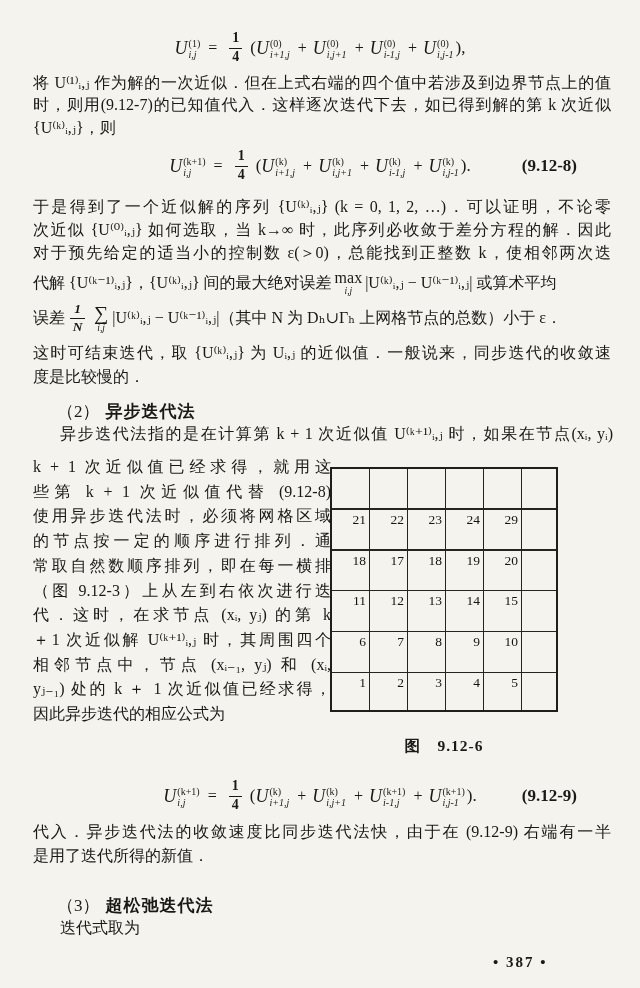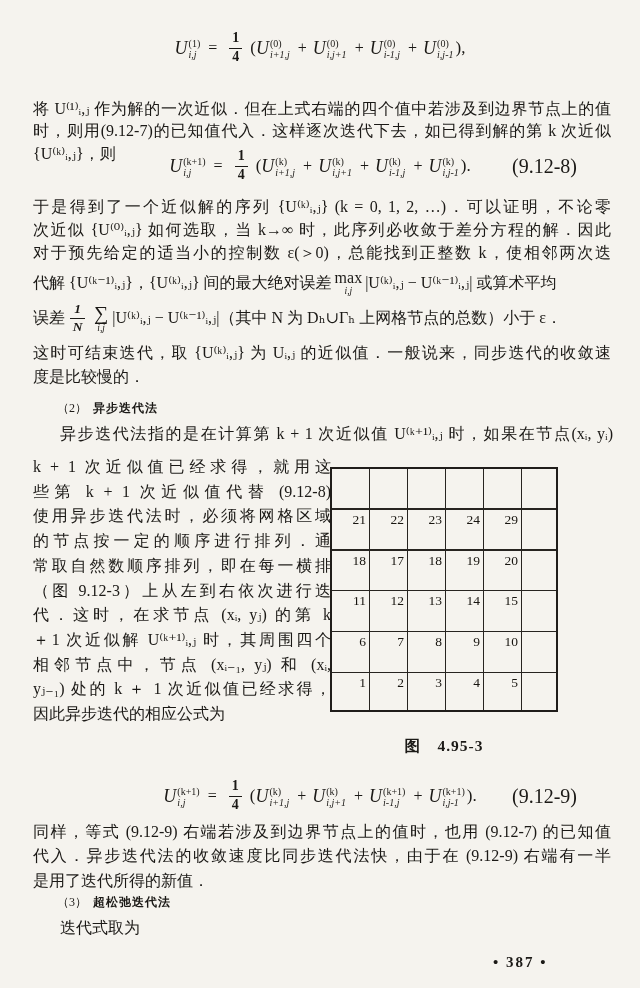--- a/index.html
+++ b/index.html
@@ -17,34 +17,34 @@
   .ss{display:inline-flex;flex-direction:column;align-items:flex-start;justify-content:center;
       font-size:10px;line-height:1.06;margin:0 2px 0 1px;transform:translateY(2px);}
   .ssup{white-space:nowrap;}
   .ssub{white-space:nowrap;font-style:italic;}
   .op{margin:0 6px;}
   .paren{font-size:17px;}
   .frac{display:inline-flex;flex-direction:column;align-items:center;margin:0 8px 0 6px;}
   .fnum,.fden{font-size:14px;font-weight:700;line-height:1.05;}
   .fbar{width:13px;border-top:1.6px solid #1b1916;margin:1.5px 0;}
   .ftag{position:absolute;right:30px;top:50%;transform:translateY(-50%);
-        font-weight:400;font-size:20px;}
+        font-weight:700;font-size:17px;}
   
   .mline{position:absolute;display:flex;align-items:center;white-space:nowrap;font-size:16px;}
   .sigst{display:inline-flex;flex-direction:column;align-items:center;margin:0 4px;}
   .sig{font-size:20px;line-height:1;}
   .sigsub{font-size:9.5px;font-style:italic;line-height:1.1;}
   .maxst{display:inline-flex;flex-direction:column;align-items:center;margin:0 3px;}
   .maxw{font-size:16px;line-height:1;}
   .maxsub{font-size:9.5px;font-style:italic;line-height:1.1;}
   .fracsm{display:inline-flex;flex-direction:column;align-items:center;margin:0 5px;}
   .fracsm .fnum,.fracsm .fden{font-size:13.5px;font-weight:700;font-style:italic;}
   .fracsm .fbar{width:15px;}
   
-  .sechead{position:absolute;left:57px;font-size:12px;}
+  .sechead{position:absolute;left:57px;font-size:17px;}
   .secnum{font-weight:400;}
   .sectitle{font-weight:700;margin-left:6px;letter-spacing:1px;}
   
   .leftcol{position:absolute;left:33px;top:455px;width:298px;font-size:16px;line-height:24.7px;}
   
   .gridfig{position:absolute;left:330px;top:467px;width:228px;height:245px;
      border:2px solid #201d1a;box-sizing:border-box;
      background:
        repeating-linear-gradient(to right,transparent 0px,transparent 36.6px,#272420 36.6px,#272420 38px),
        repeating-linear-gradient(to bottom,transparent 0px,transparent 39.4px,#272420 39.4px,#272420 40.83px);}
@@ -101,21 +101,21 @@
     <span class="uterm">
         <span class="uvar">U</span>
         <span class="ss">
           <span class="ssup">(0)</span>
           <span class="ssub">i,j-1</span>
         </span>
       </span>
     <span class="paren">),</span>
   </div>
 
-  <div class="abs bodytext" style="left:33px;top:72px;width:578px;margin-top:26px;">
+  <div class="abs bodytext" style="left:33px;top:72px;width:578px;">
     <div class="pline jline">将 U⁽¹⁾ᵢ,ⱼ 作为解的一次近似．但在上式右端的四个值中若涉及到边界节点上的值</div>
     <div class="pline jline">时，则用(9.12-7)的已知值代入．这样逐次迭代下去，如已得到解的第 k 次近似</div>
     <div class="pline">{U⁽ᵏ⁾ᵢ,ⱼ}，则</div>
   </div>
 
   <div class="formula" style="top:146px;">
     <span class="uterm">
         <span class="uvar">U</span>
         <span class="ss">
           <span class="ssup">(k+1)</span>
@@ -232,21 +232,21 @@
     <span class="nodelabel" style="left:44px;top:166px;">7</span>
     <span class="nodelabel" style="left:82px;top:166px;">8</span>
     <span class="nodelabel" style="left:120px;top:166px;">9</span>
     <span class="nodelabel" style="left:158px;top:166px;">10</span>
     <span class="nodelabel" style="left:6px;top:207px;">1</span>
     <span class="nodelabel" style="left:44px;top:207px;">2</span>
     <span class="nodelabel" style="left:82px;top:207px;">3</span>
     <span class="nodelabel" style="left:120px;top:207px;">4</span>
     <span class="nodelabel" style="left:158px;top:207px;">5</span>
   </div>
-  <div class="caption">图　4.95-3</div>
+  <div class="caption">图　9.12-6</div>
 
   <div class="formula" style="top:776px;">
     <span class="uterm">
         <span class="uvar">U</span>
         <span class="ss">
           <span class="ssup">(k+1)</span>
           <span class="ssub">i,j</span>
         </span>
       </span>
     <span class="op">=</span>
@@ -285,21 +285,20 @@
         <span class="ss">
           <span class="ssup">(k+1)</span>
           <span class="ssub">i,j-1</span>
         </span>
       </span>
     <span class="paren">).</span>
     <span class="ftag">(9.12-9)</span>
   </div>
 
   <div class="abs bodytext" style="left:33px;top:820px;width:578px;line-height:24.3px;">
-    <div class="jline">同样，等式 (9.12-9) 右端若涉及到边界节点上的值时，也用 (9.12-7) 的已知值</div>
     <div class="jline">代入．异步迭代法的收敛速度比同步迭代法快，由于在 (9.12-9) 右端有一半</div>
     <div>是用了迭代所得的新值．</div>
   </div>
 
   <div class="sechead" style="top:894px;">
     <span class="secnum">（3）</span><span class="sectitle">超松弛迭代法</span>
   </div>
   <div class="abs bodytext" style="left:60px;top:918px;">迭代式取为</div>
 
   <div class="pagenum">• 387 •</div>

